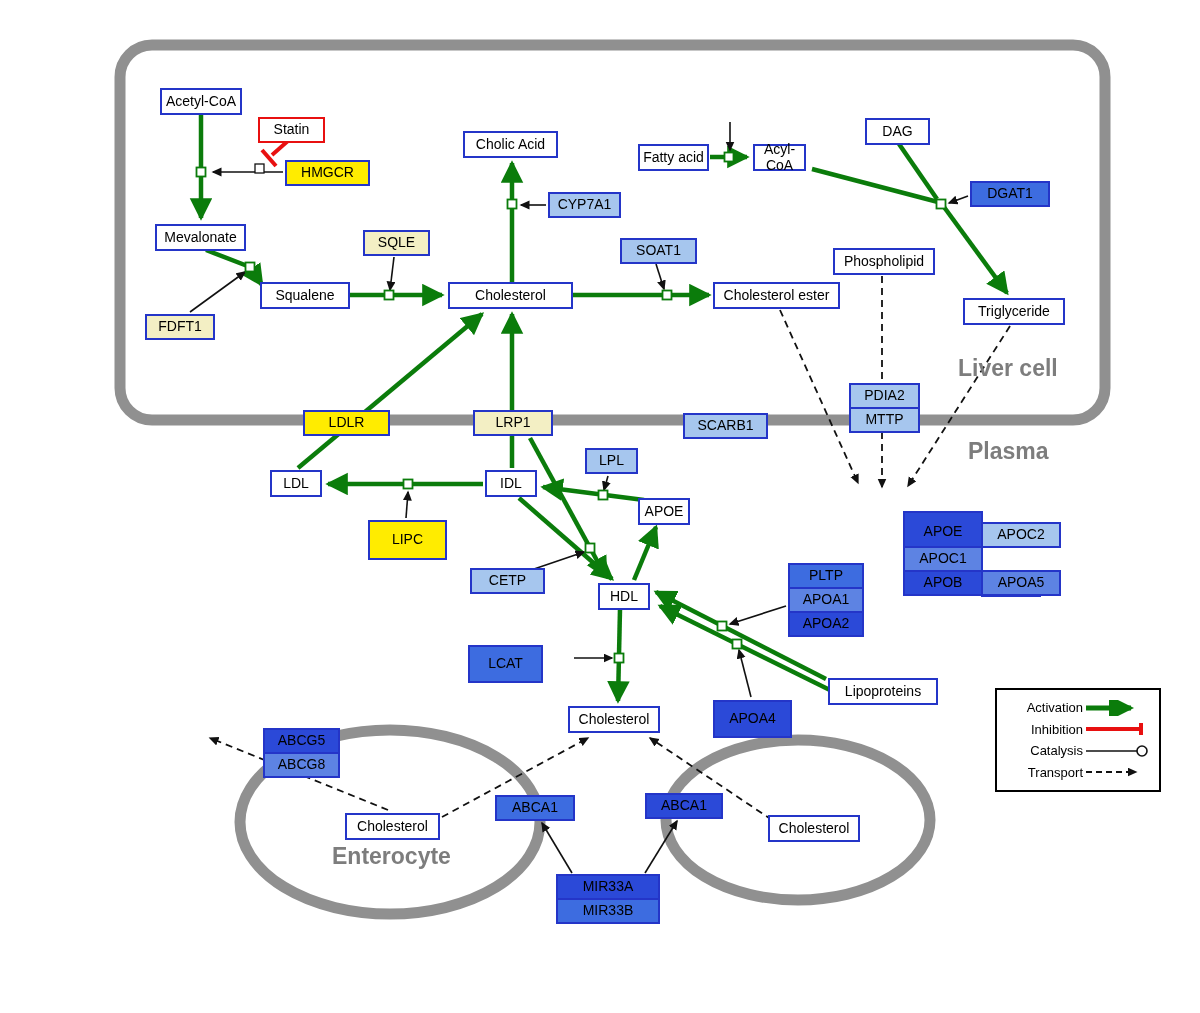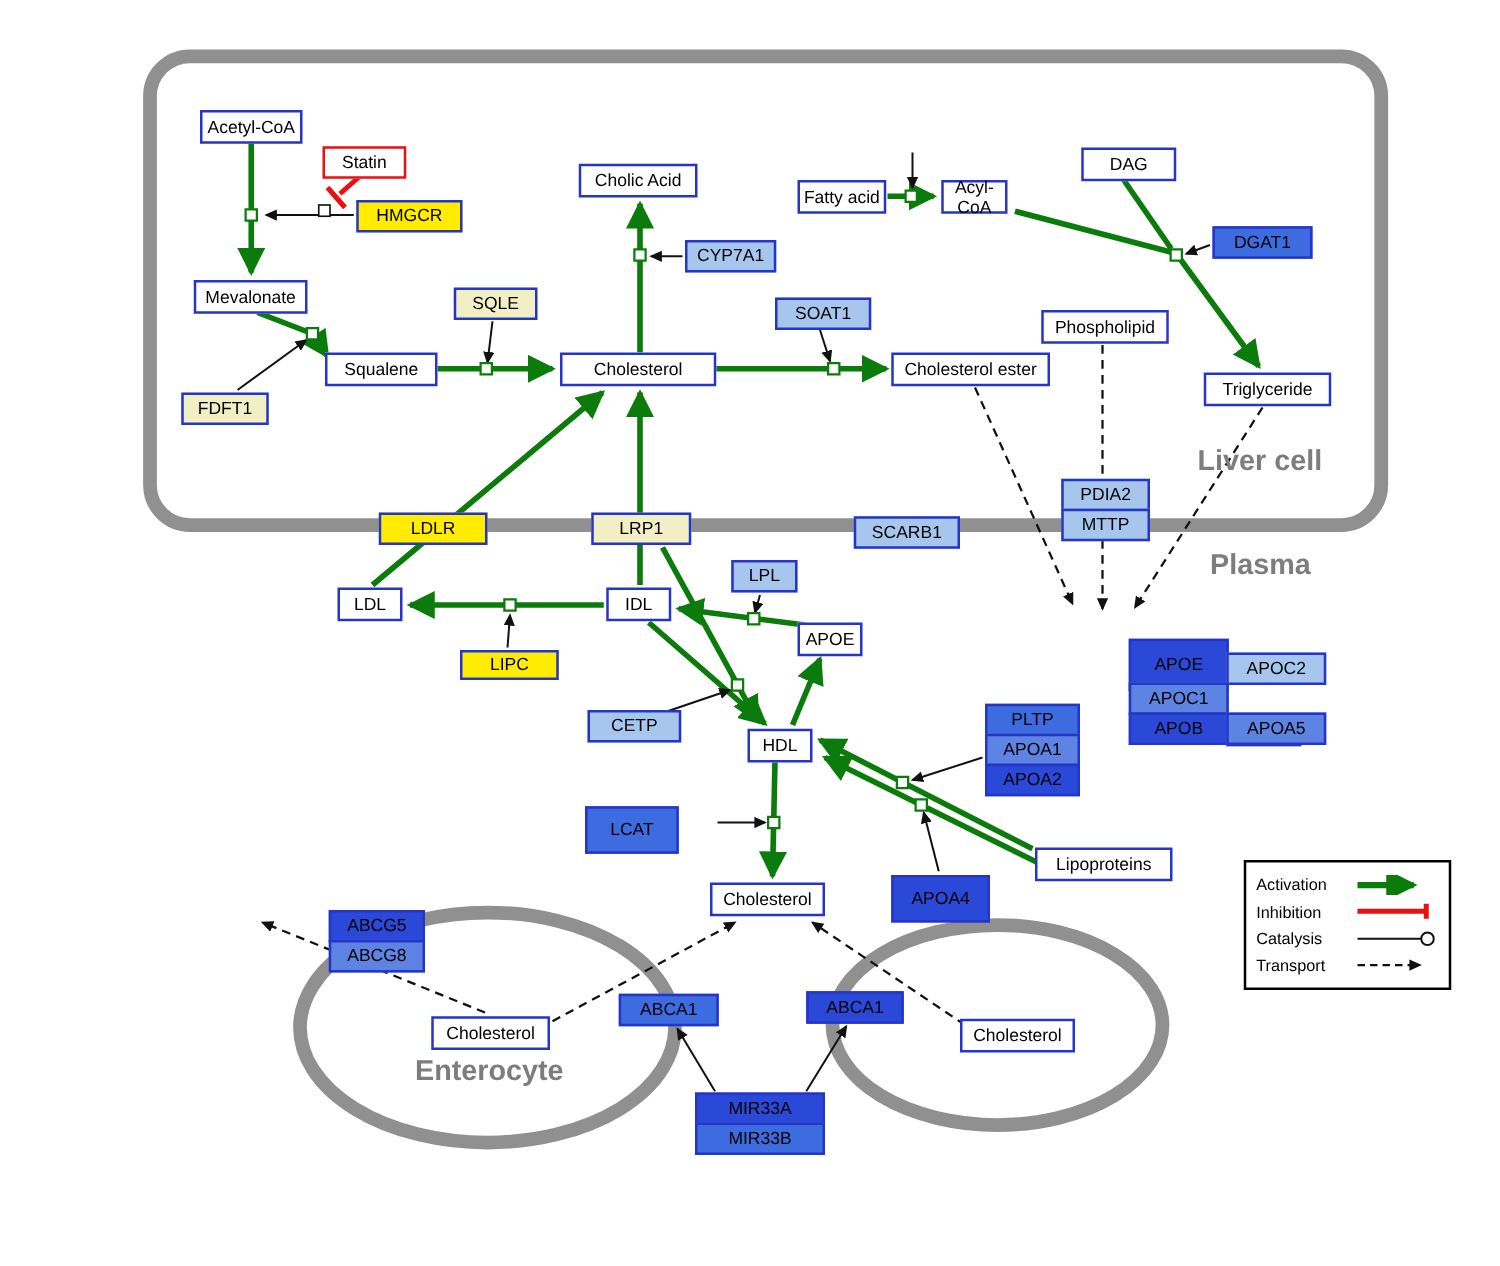--- a/index.html
+++ b/index.html
@@ -11,21 +11,21 @@
   .y{background:#ffec00}
   .py{background:#f3efc4}
   .b{background:#3d6ce0}
   .bd{background:#2b49d8}
   .bm{background:#5d83e3}
   .bl{background:#a6c6ee}
   .statin{border-color:#e81010}
   .clabel{position:absolute;font-weight:bold;color:#7d7d7d;font-size:23px;white-space:nowrap}
   .legend{position:absolute;left:995px;top:688px;width:166px;height:104px;background:#fff;border:2px solid #000;
           box-sizing:border-box;padding:7px 8px;display:flex;flex-direction:column;justify-content:space-between}
-  .lrow{display:flex;align-items:center;justify-content:space-between;height:22px}
+  .lrow{display:flex;align-items:center;justify-content:flex-end;height:22px}
   .lrow .ltxt{font-size:13px;color:#000}
 </style>
 </head>
 <body>
 
 <div id="stage">
 
   <svg class="layer" width="1200" height="1013">
     <defs>
       <marker id="ga" markerWidth="5.6" markerHeight="5.6" refX="4.4" refY="2.5" orient="auto">
@@ -125,34 +125,34 @@
   <div class="node py" style="left:145px;top:314px;width:70px;height:26px">FDFT1</div>
   <div class="node" style="left:260px;top:282px;width:90px;height:27px">Squalene</div>
   <div class="node py" style="left:363px;top:230px;width:67px;height:26px">SQLE</div>
   <div class="node" style="left:463px;top:131px;width:95px;height:27px">Cholic Acid</div>
   <div class="node bl" style="left:548px;top:192px;width:73px;height:26px">CYP7A1</div>
   <div class="node" style="left:448px;top:282px;width:125px;height:27px">Cholesterol</div>
   <div class="node bl" style="left:620px;top:238px;width:77px;height:26px">SOAT1</div>
   <div class="node" style="left:713px;top:282px;width:127px;height:27px">Cholesterol ester</div>
   <div class="node" style="left:638px;top:144px;width:71px;height:27px">Fatty acid</div>
   <div class="node" style="left:753px;top:144px;width:53px;height:27px">Acyl-CoA</div>
-  <div class="node" style="left:865px;top:118px;width:76px;height:27px">DAG</div>
+  <div class="node" style="left:865px;top:118px;width:65px;height:27px">DAG</div>
   <div class="node b" style="left:970px;top:181px;width:80px;height:26px">DGAT1</div>
   <div class="node" style="left:833px;top:248px;width:102px;height:27px">Phospholipid</div>
   <div class="node" style="left:963px;top:298px;width:102px;height:27px">Triglyceride</div>
   <div class="node bl" style="left:849px;top:383px;width:71px;height:26px">PDIA2</div>
   <div class="node bl" style="left:849px;top:407px;width:71px;height:26px">MTTP</div>
 
   <div class="node y" style="left:303px;top:410px;width:87px;height:26px">LDLR</div>
   <div class="node py" style="left:473px;top:410px;width:80px;height:26px">LRP1</div>
   <div class="node bl" style="left:683px;top:413px;width:85px;height:26px">SCARB1</div>
 
   <div class="node" style="left:270px;top:470px;width:52px;height:27px">LDL</div>
   <div class="node" style="left:485px;top:470px;width:52px;height:27px">IDL</div>
-  <div class="node y" style="left:368px;top:520px;width:79px;height:24px">LIPC</div>
+  <div class="node y" style="left:368px;top:520px;width:79px;height:40px">LIPC</div>
   <div class="node bl" style="left:585px;top:448px;width:53px;height:26px">LPL</div>
   <div class="node" style="left:638px;top:498px;width:52px;height:27px">APOE</div>
   <div class="node bl" style="left:470px;top:568px;width:75px;height:26px">CETP</div>
   <div class="node" style="left:598px;top:583px;width:52px;height:27px">HDL</div>
   <div class="node b" style="left:788px;top:563px;width:76px;height:26px">PLTP</div>
   <div class="node bm" style="left:788px;top:587px;width:76px;height:26px">APOA1</div>
   <div class="node bd" style="left:788px;top:611px;width:76px;height:26px">APOA2</div>
   <div class="node b" style="left:468px;top:645px;width:75px;height:38px">LCAT</div>
   <div class="node bd" style="left:713px;top:700px;width:79px;height:38px">APOA4</div>
   <div class="node" style="left:828px;top:678px;width:110px;height:27px">Lipoproteins</div>

